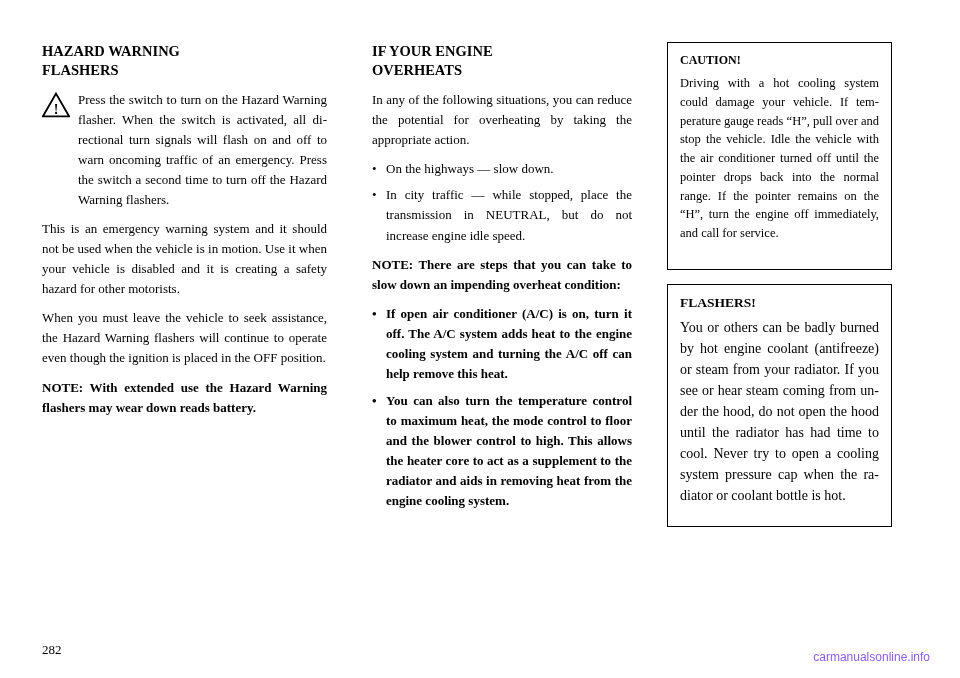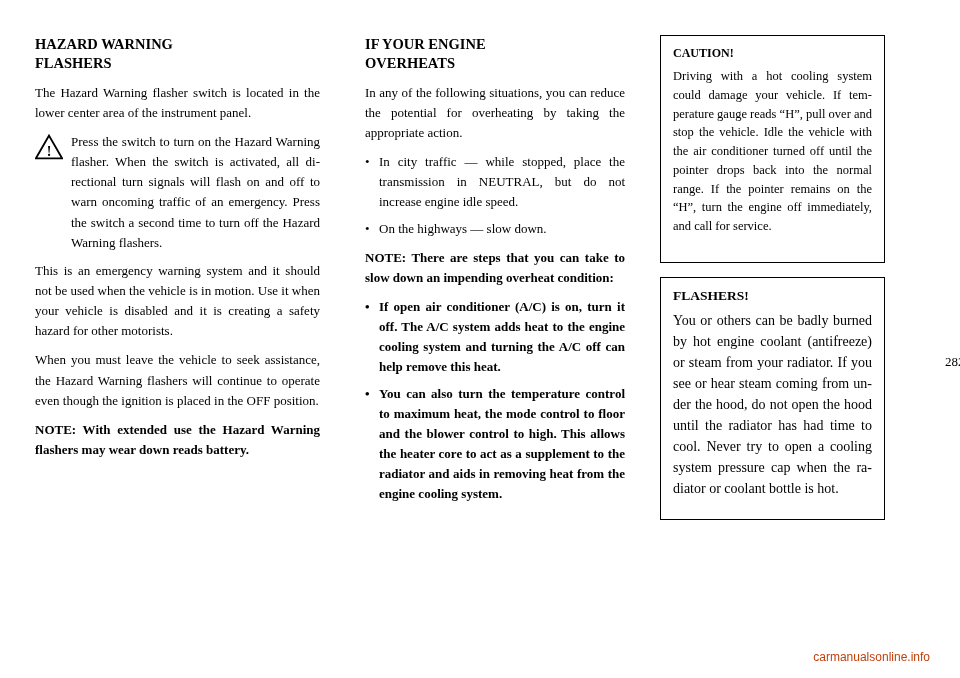--- a/index.html
+++ b/index.html
@@ -7,24 +7,24 @@
       background: #fff;
       font-family: 'Times New Roman', Times, serif;
       font-size: 13px;
       color: #000;
       width: 960px;
       min-height: 678px;
       position: relative;
     }
     .page {
       display: flex;
-      flex-direction: row;
+      flex-direction: column;
       width: 784px;
       min-height: 678px;
-      padding: 5px;
+      padding: 12px;
     }
     .content-area {
       display: flex;
       flex: 1;
       padding: 30px 30px 10px 30px;
       gap: 20px;
     }
     .left-column {
       flex: 0 0 300px;
       padding-right: 15px;
@@ -139,56 +139,55 @@
     }
     .page-number {
       font-size: 13px;
       font-weight: normal;
     }
     .watermark {
       position: absolute;
       bottom: 14px;
       right: 30px;
       font-size: 12px;
-      color: #c2410c;
+      color: #8b5cf6;
       font-family: Arial, sans-serif;
     }
   </style>
 </head>
 <body>
 
 <div class="page">
   <div class="content-area">
 
     <div class="left-column">
       <h2 style="white-space:pre-line;">HAZARD WARNING
 FLASHERS</h2>
-      <p>The Hazard Warning flasher switch is located in the lower center area of the instrument panel.</p>
 
       <div class="warning-icon-row">
         <svg class="warning-triangle" viewBox="0 0 32 32" xmlns="http://www.w3.org/2000/svg">
           <polygon points="16,3 31,29 1,29" fill="none" stroke="#000" stroke-width="2.2"></polygon>
           <text x="16" y="26" text-anchor="middle" font-size="16" font-weight="bold" font-family="Times New Roman" fill="#000">!</text>
         </svg>
         <span class="warning-icon-text">Press the switch to turn on the Hazard Warning flasher. When the switch is activated, all di­rectional turn signals will flash on and off to warn oncoming traffic of an emergency. Press the switch a second time to turn off the Hazard Warning flashers.</span>
       </div>
 
       <p>This is an emergency warning system and it should not be used when the vehicle is in motion. Use it when your vehicle is disabled and it is creating a safety hazard for other motorists.</p>
       <p>When you must leave the vehicle to seek assistance, the Hazard Warning flashers will continue to operate even though the ignition is placed in the OFF position.</p>
       <p class="note-bold">NOTE:  With extended use the Hazard Warning flashers may wear down reads battery.</p>
     </div>
 
     <div class="middle-column">
       <h2 style="white-space:pre-line;">IF YOUR ENGINE
 OVERHEATS</h2>
       <p>In any of the following situations, you can reduce the potential for overheat­ing by taking the appropriate action.</p>
 
       <ul class="bullet-list">
+        <li>On the highways — slow down.</li>
         <li>In city traffic — while stopped, place the transmission in NEU­TRAL, but do not increase engine idle speed.</li>
-        <li>On the highways — slow down.</li>
       </ul>
 
       <p class="note-bold">NOTE:  There are steps that you can take to slow down an impend­ing overheat condition:</p>
 
       <ul class="bullet-list">
         <li class="bullet-bold">If open air conditioner (A/C) is on, turn it off. The A/C system adds heat to the engine cooling system and turning the A/C off can help remove this heat.</li>
         <li class="bullet-bold">You can also turn the tempera­ture control to maximum heat, the mode control to floor and the blower control to high. This al­lows the heater core to act as a supplement to the radiator and aids in removing heat from the engine cooling system.</li>
       </ul>
     </div>
 

